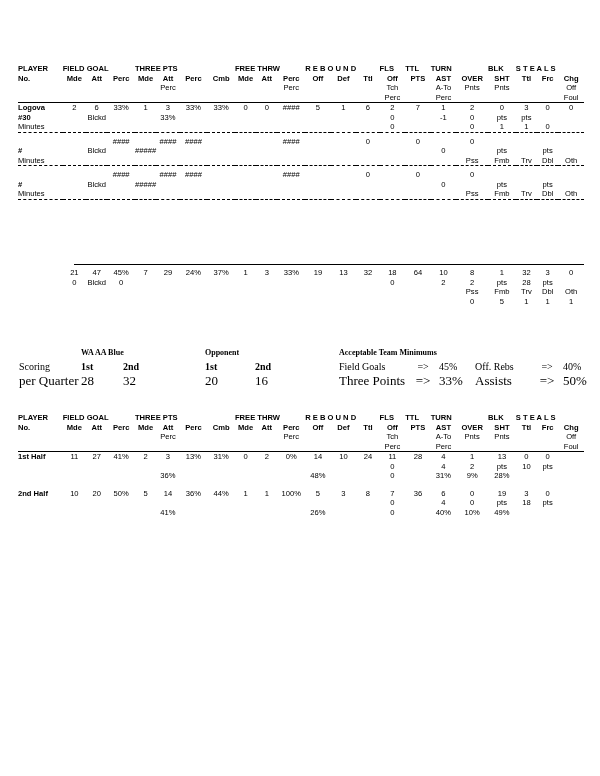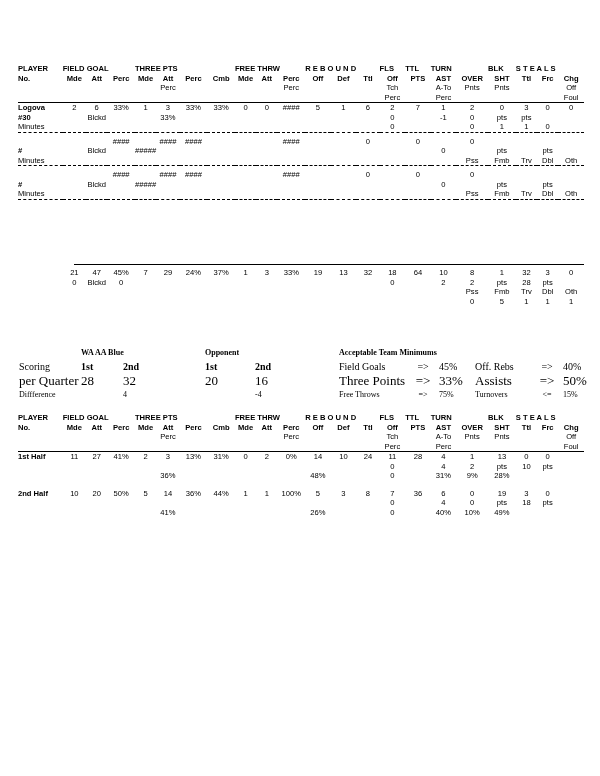--- a/index.html
+++ b/index.html
@@ -599,35 +599,20 @@
         <td class="l">20</td>
         <td class="l">16</td>
         <td></td>
         <td class="l">Three Points</td>
         <td class="c">=&gt;</td>
         <td class="l">33%</td>
         <td class="l">Assists</td>
         <td class="c">=&gt;</td>
         <td class="l">50%</td>
       </tr>
-      <tr style="font-size:8px; line-height:12px;">
-        <td class="l">Diffference</td>
-        <td></td>
-        <td class="l">4</td>
-        <td></td>
-        <td></td>
-        <td class="l">-4</td>
-        <td></td>
-        <td class="l">Free Throws</td>
-        <td class="c">=&gt;</td>
-        <td class="l">75%</td>
-        <td class="l">Turnovers</td>
-        <td class="c">&lt;=</td>
-        <td class="l">15%</td>
-      </tr>
     </tbody>
       </table>
   </div>
 
   <div class="blk" style="left:18px; top:413px; width:566px;">
     <table class="stat">
       <colgroup>
         <col style="width:42px">
           <col style="width:22px">
           <col style="width:20px">

